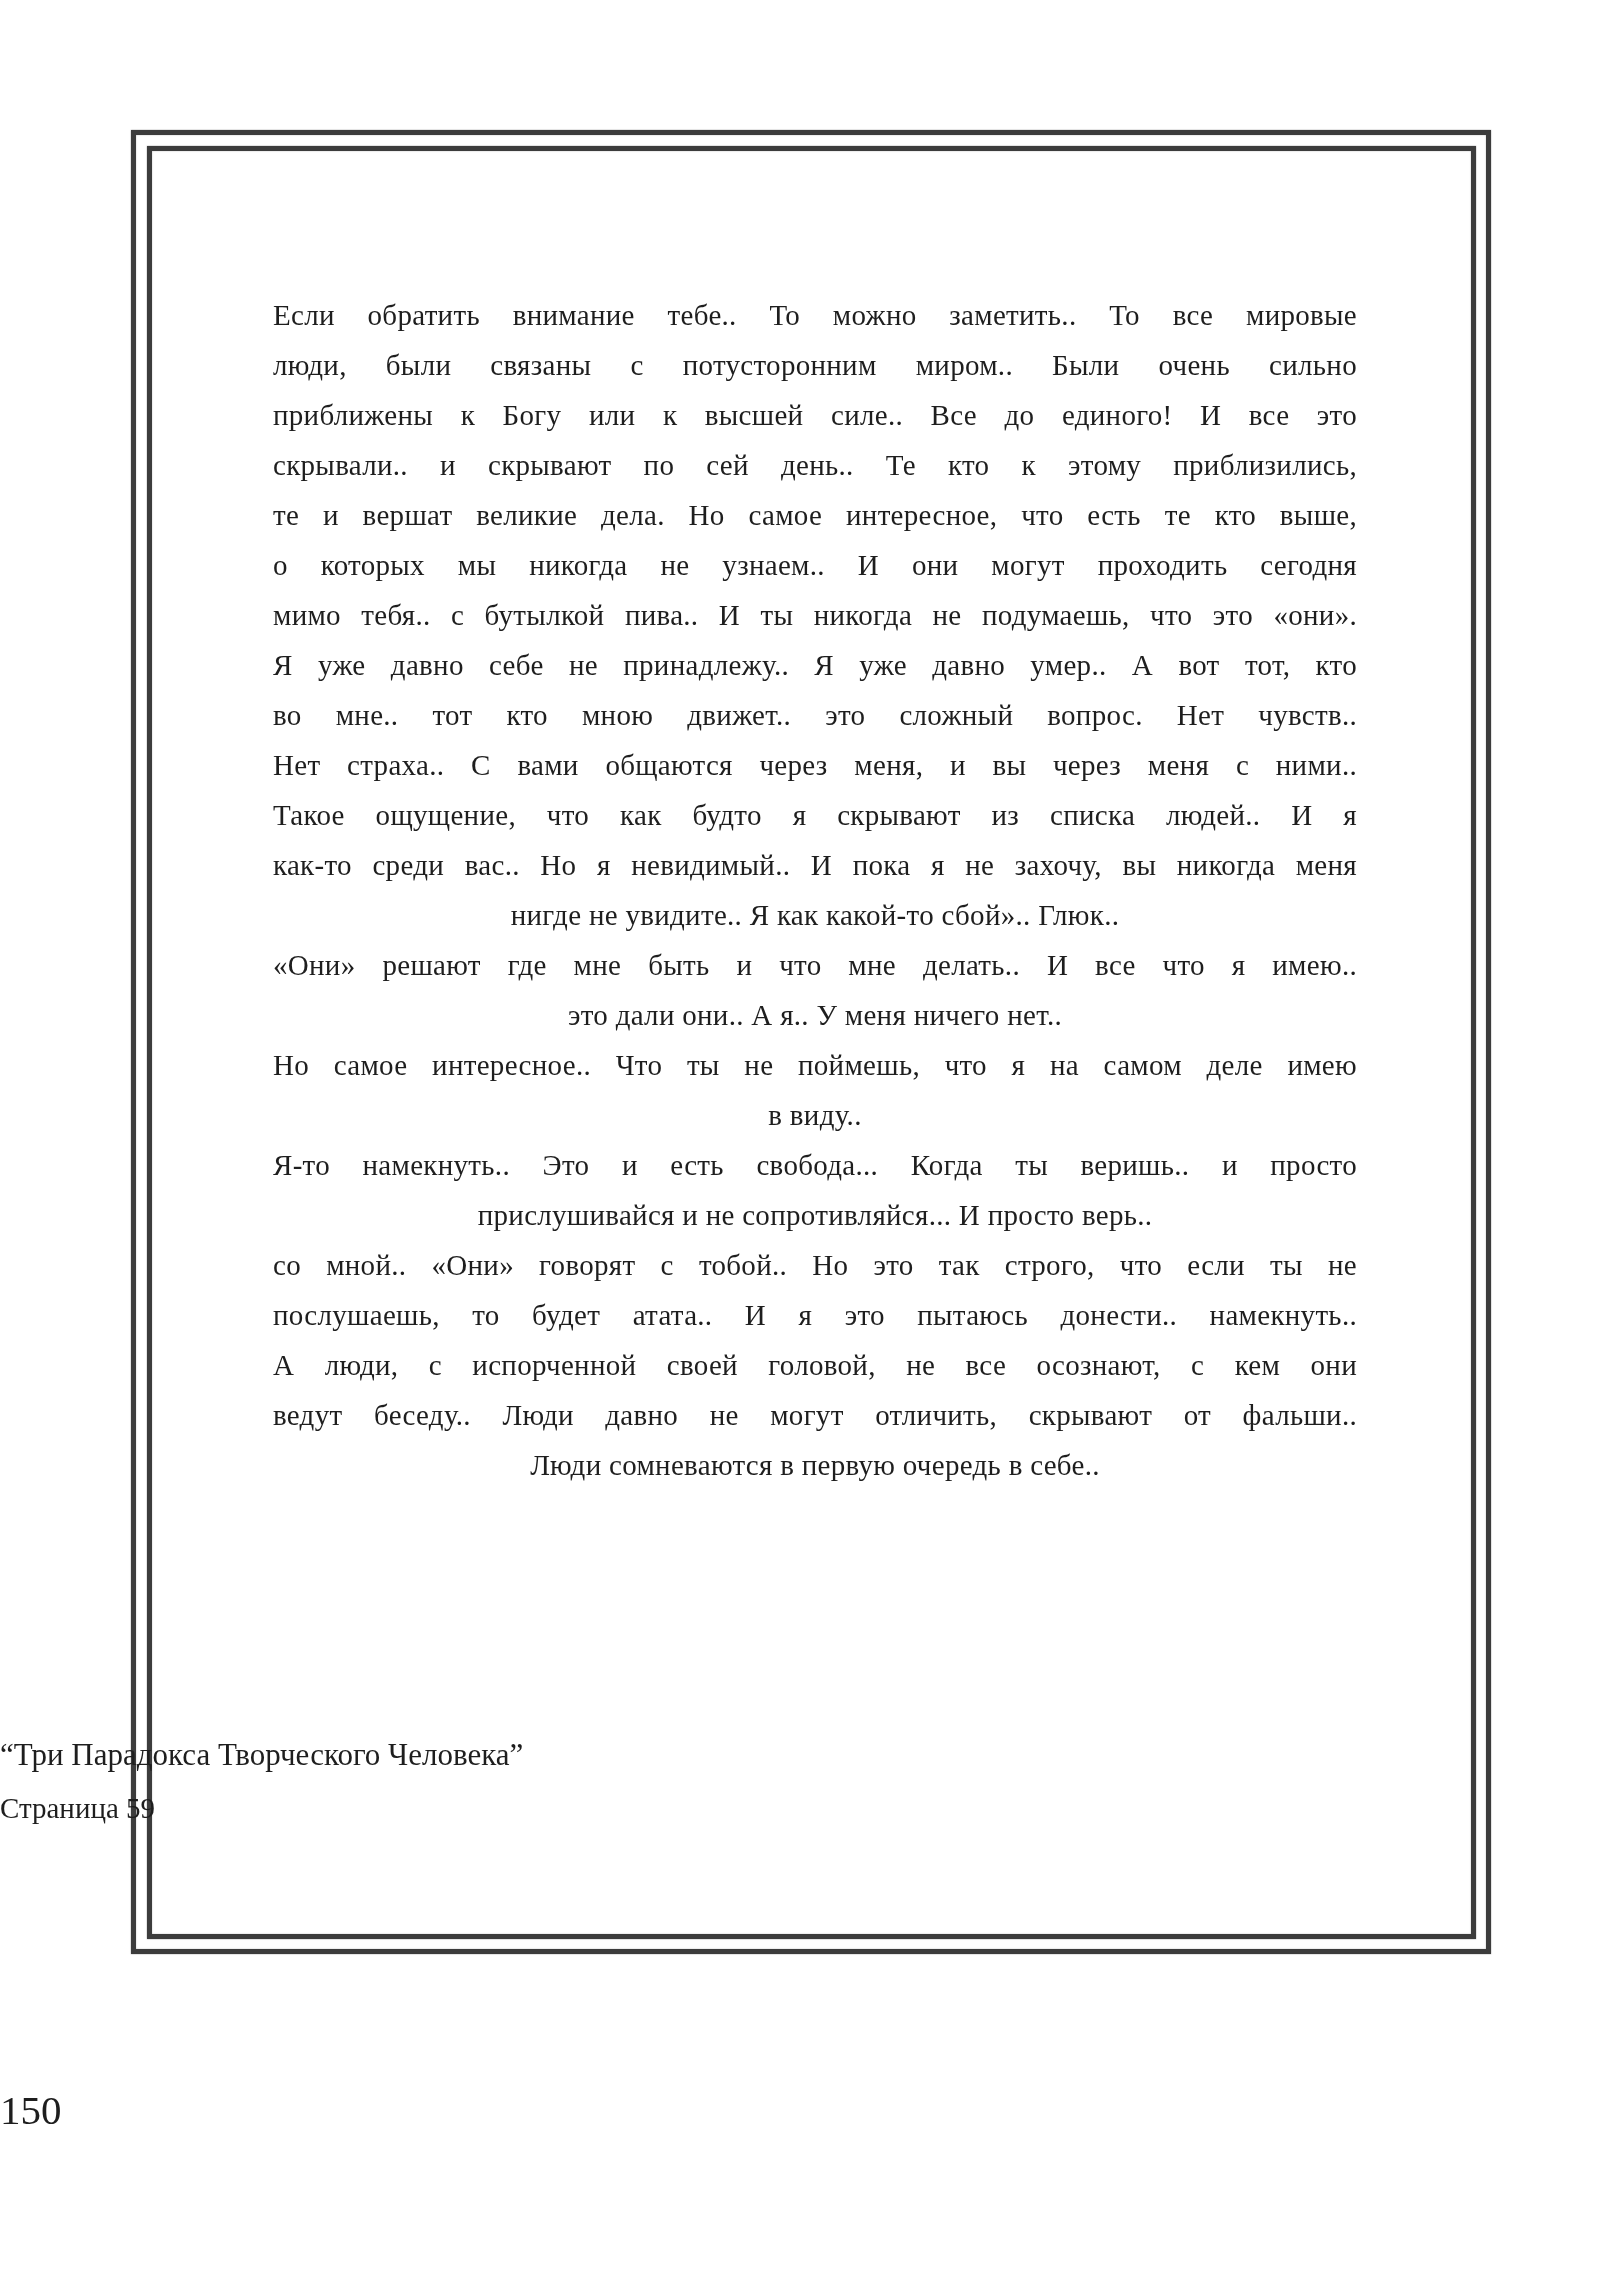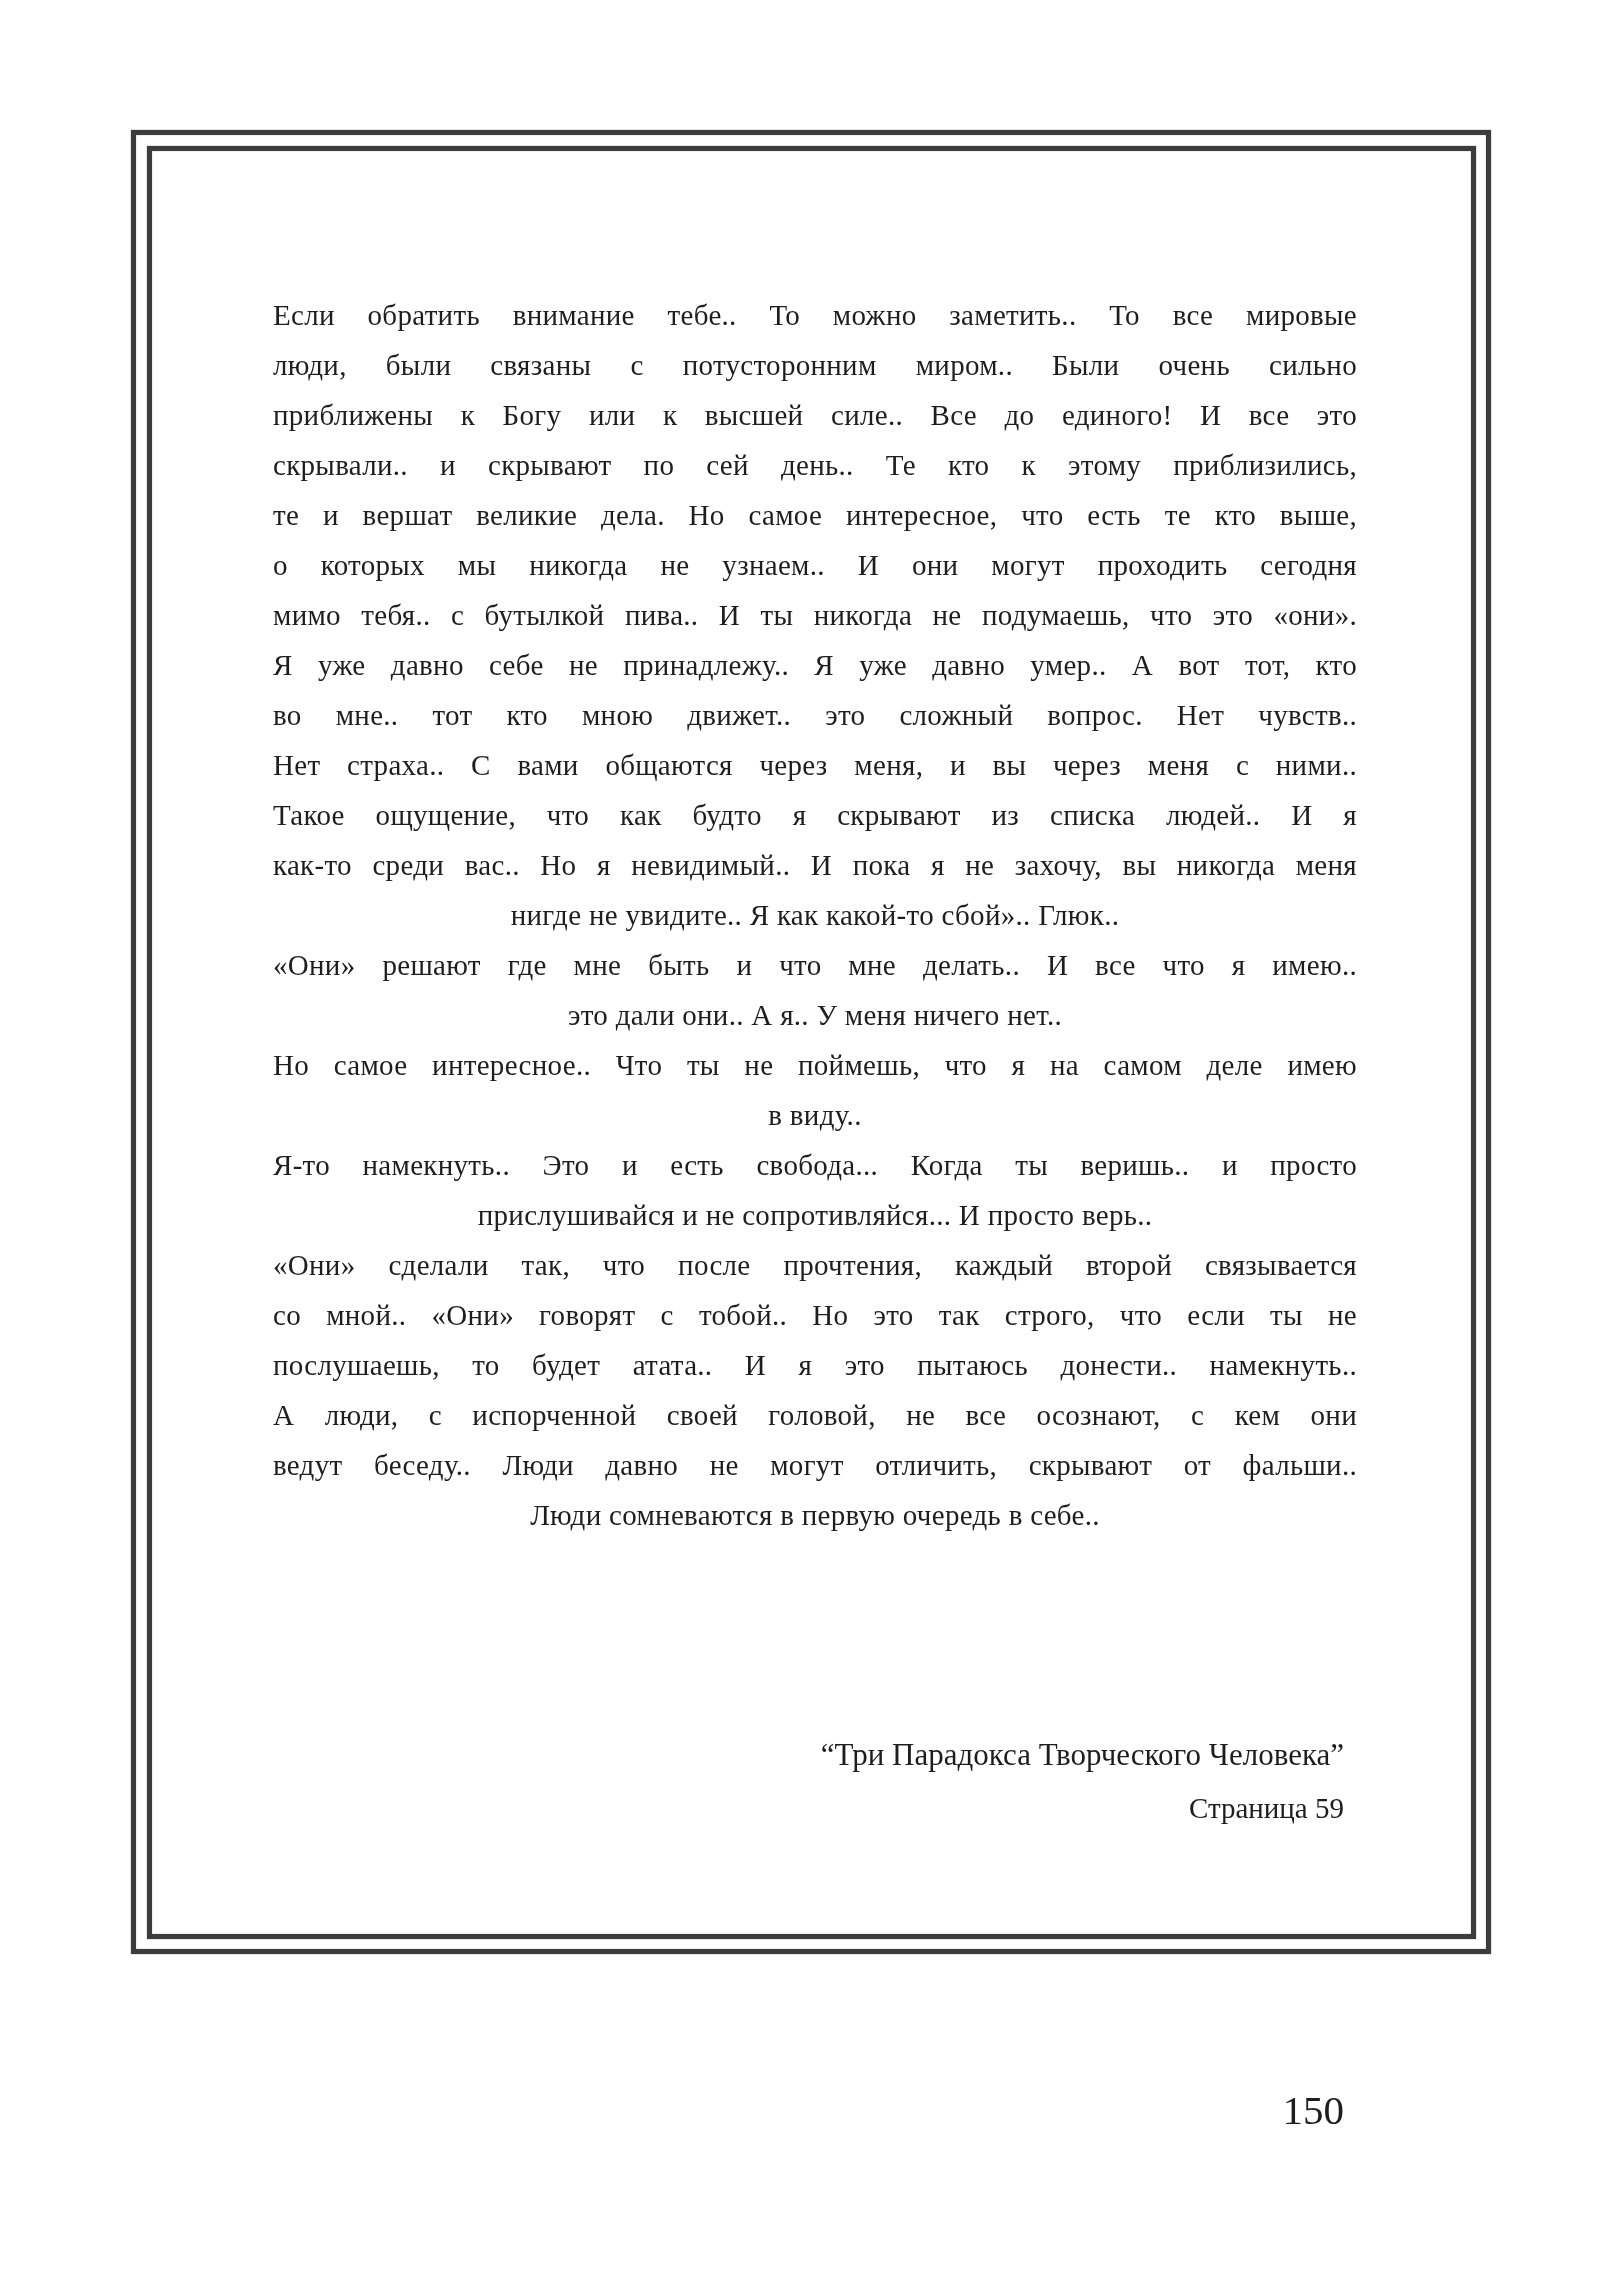--- a/index.html
+++ b/index.html
@@ -38,21 +38,21 @@
   }
   .line { text-align: center; }
   .line.j {
     text-align: justify;
     text-align-last: justify;
   }
   .caption, .pageref, .folio {
     position: absolute;
     left: 0;
     width: 1344px;
-    text-align: right;
+    text-align: left;
     line-height: 50px;
   }
   .caption { top: 1730px; font-size: 31px; }
   .pageref { top: 1783px; font-size: 29px; }
   .folio   { top: 2085px; font-size: 41px; }
 </style>
 </head>
 <body>
 
 <div class="frame-outer">
@@ -72,21 +72,20 @@
     <div class="line j">Нет страха.. С вами общаются через меня, и вы через меня с ними..</div>
     <div class="line j">Такое ощущение, что как будто я скрывают из списка людей.. И я</div>
     <div class="line j">как-то среди вас.. Но я невидимый.. И пока я не захочу, вы никогда меня</div>
     <div class="line">нигде не увидите.. Я как какой-то сбой».. Глюк..</div>
     <div class="line j">«Они» решают где мне быть и что мне делать.. И все что я имею..</div>
     <div class="line">это дали они.. А я.. У меня ничего нет..</div>
     <div class="line j">Но самое интересное.. Что ты не поймешь, что я на самом деле имею</div>
     <div class="line">в виду..</div>
     <div class="line j">Я-то намекнуть.. Это и есть свобода... Когда ты веришь.. и просто</div>
     <div class="line">прислушивайся и не сопротивляйся... И просто верь..</div>
-    <div class="line j">«Они» сделали так, что после прочтения, каждый второй связывается</div>
     <div class="line j">со мной.. «Они» говорят с тобой.. Но это так строго, что если ты не</div>
     <div class="line j">послушаешь, то будет атата.. И я это пытаюсь донести.. намекнуть..</div>
     <div class="line j">А люди, с испорченной своей головой, не все осознают, с кем они</div>
     <div class="line j">ведут беседу.. Люди давно не могут отличить, скрывают от фальши..</div>
     <div class="line">Люди сомневаются в первую очередь в себе..</div>
   </div>
 
 <div class="caption">“Три Парадокса Творческого Человека”</div>
 
 <div class="pageref">Страница 59</div>

